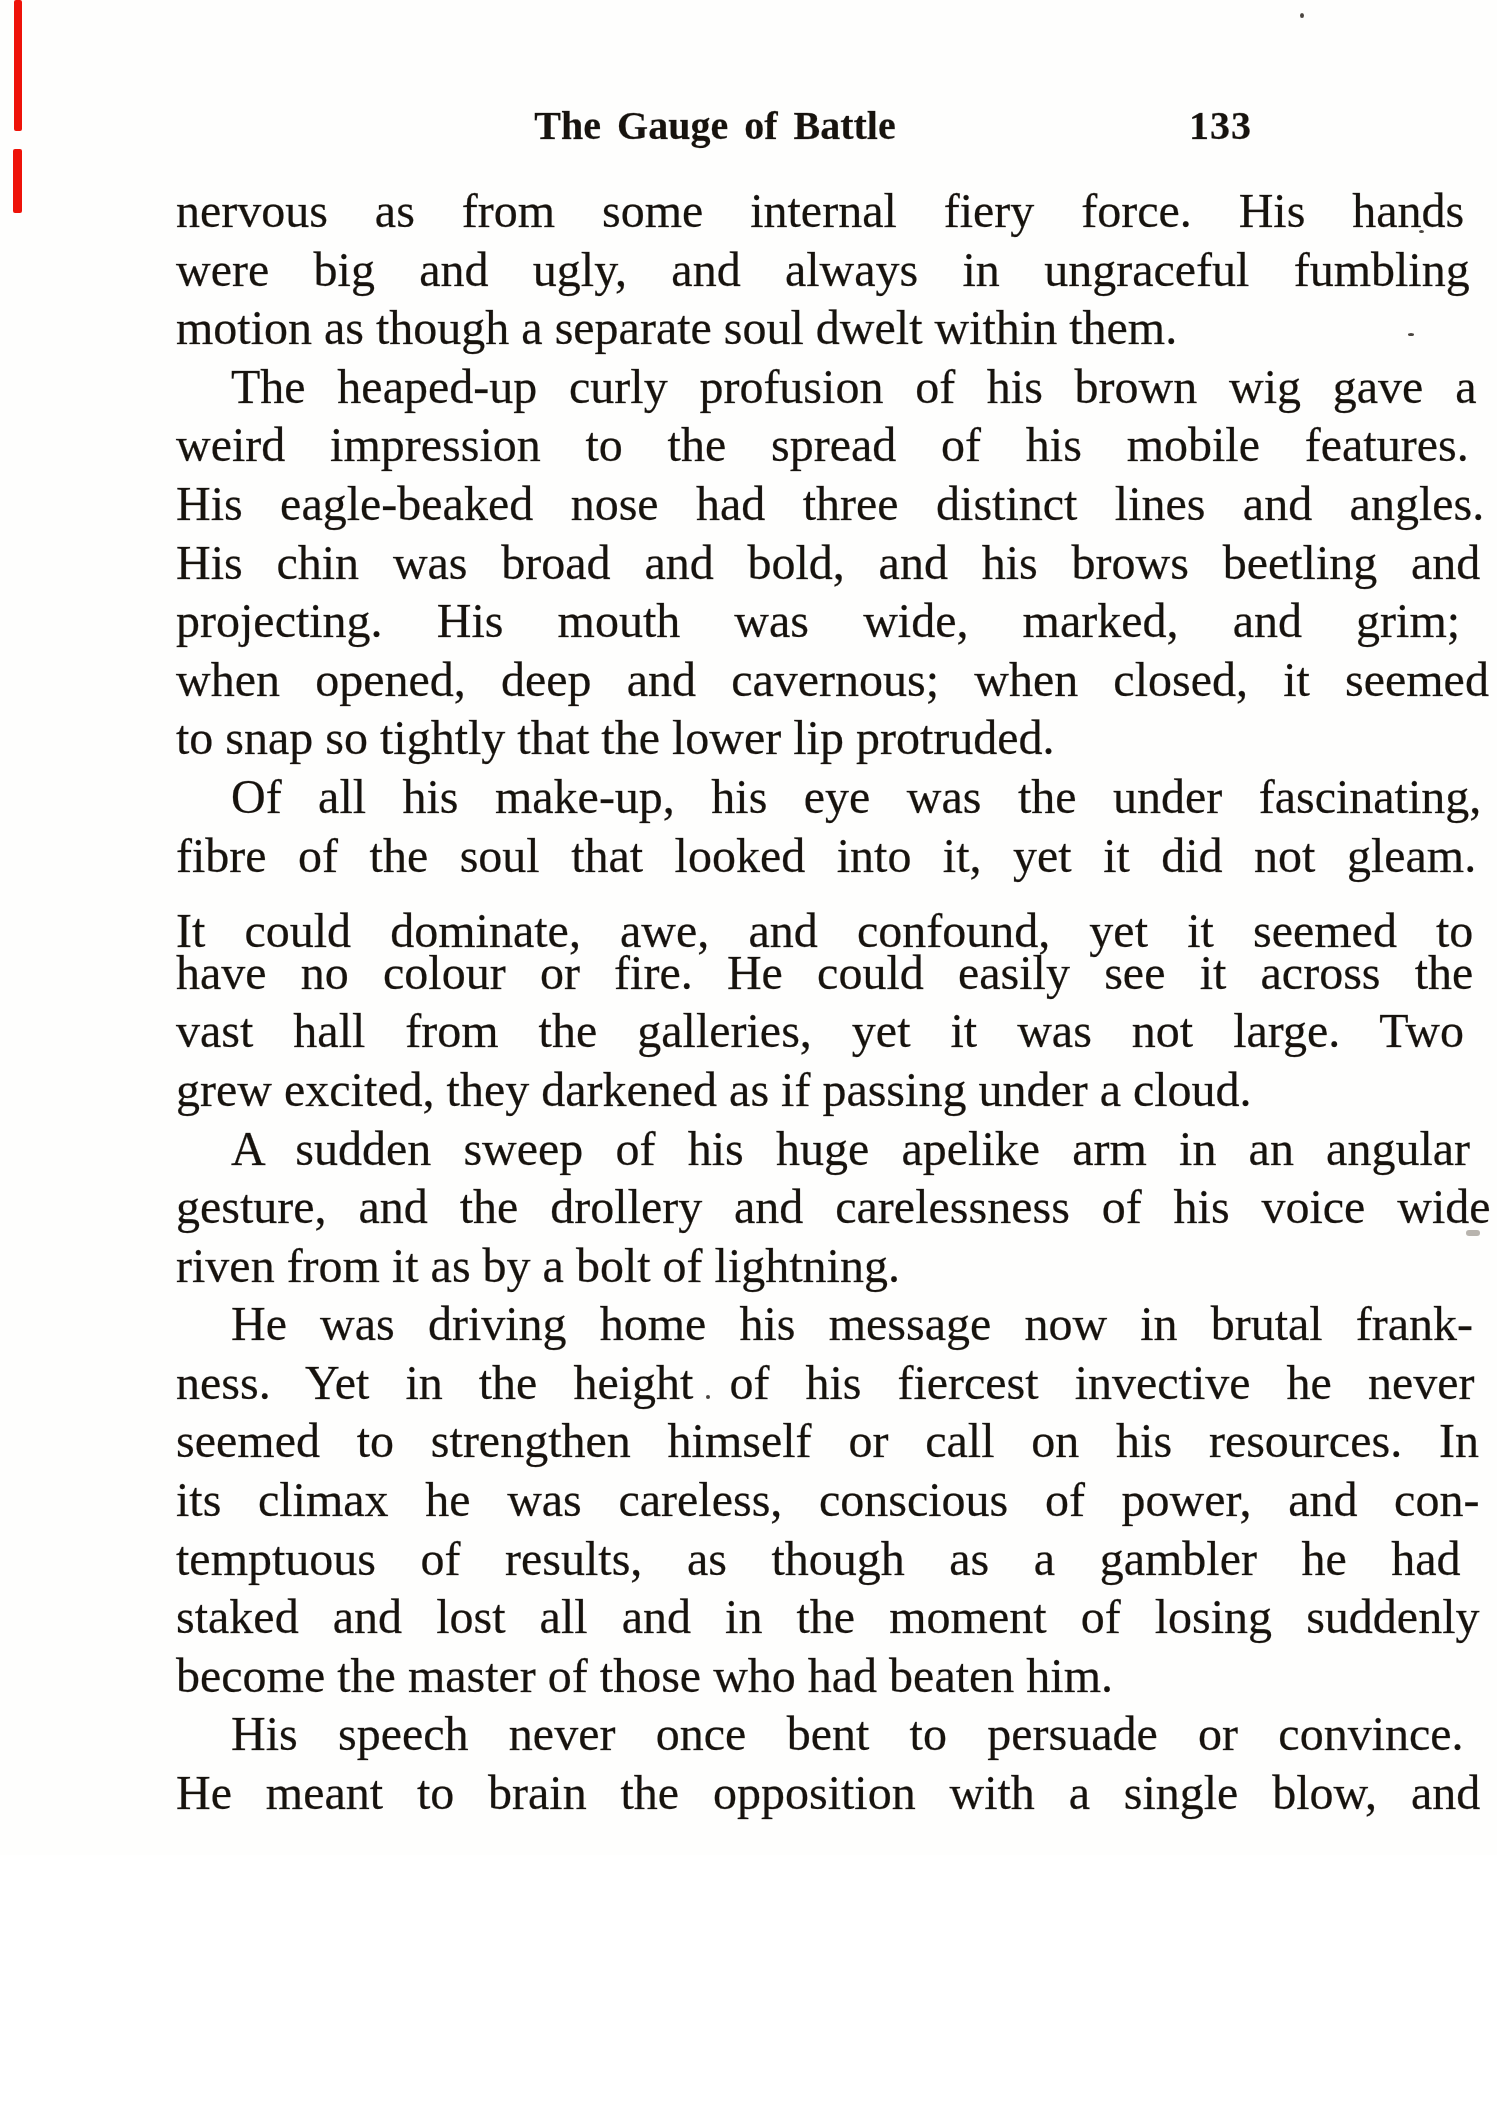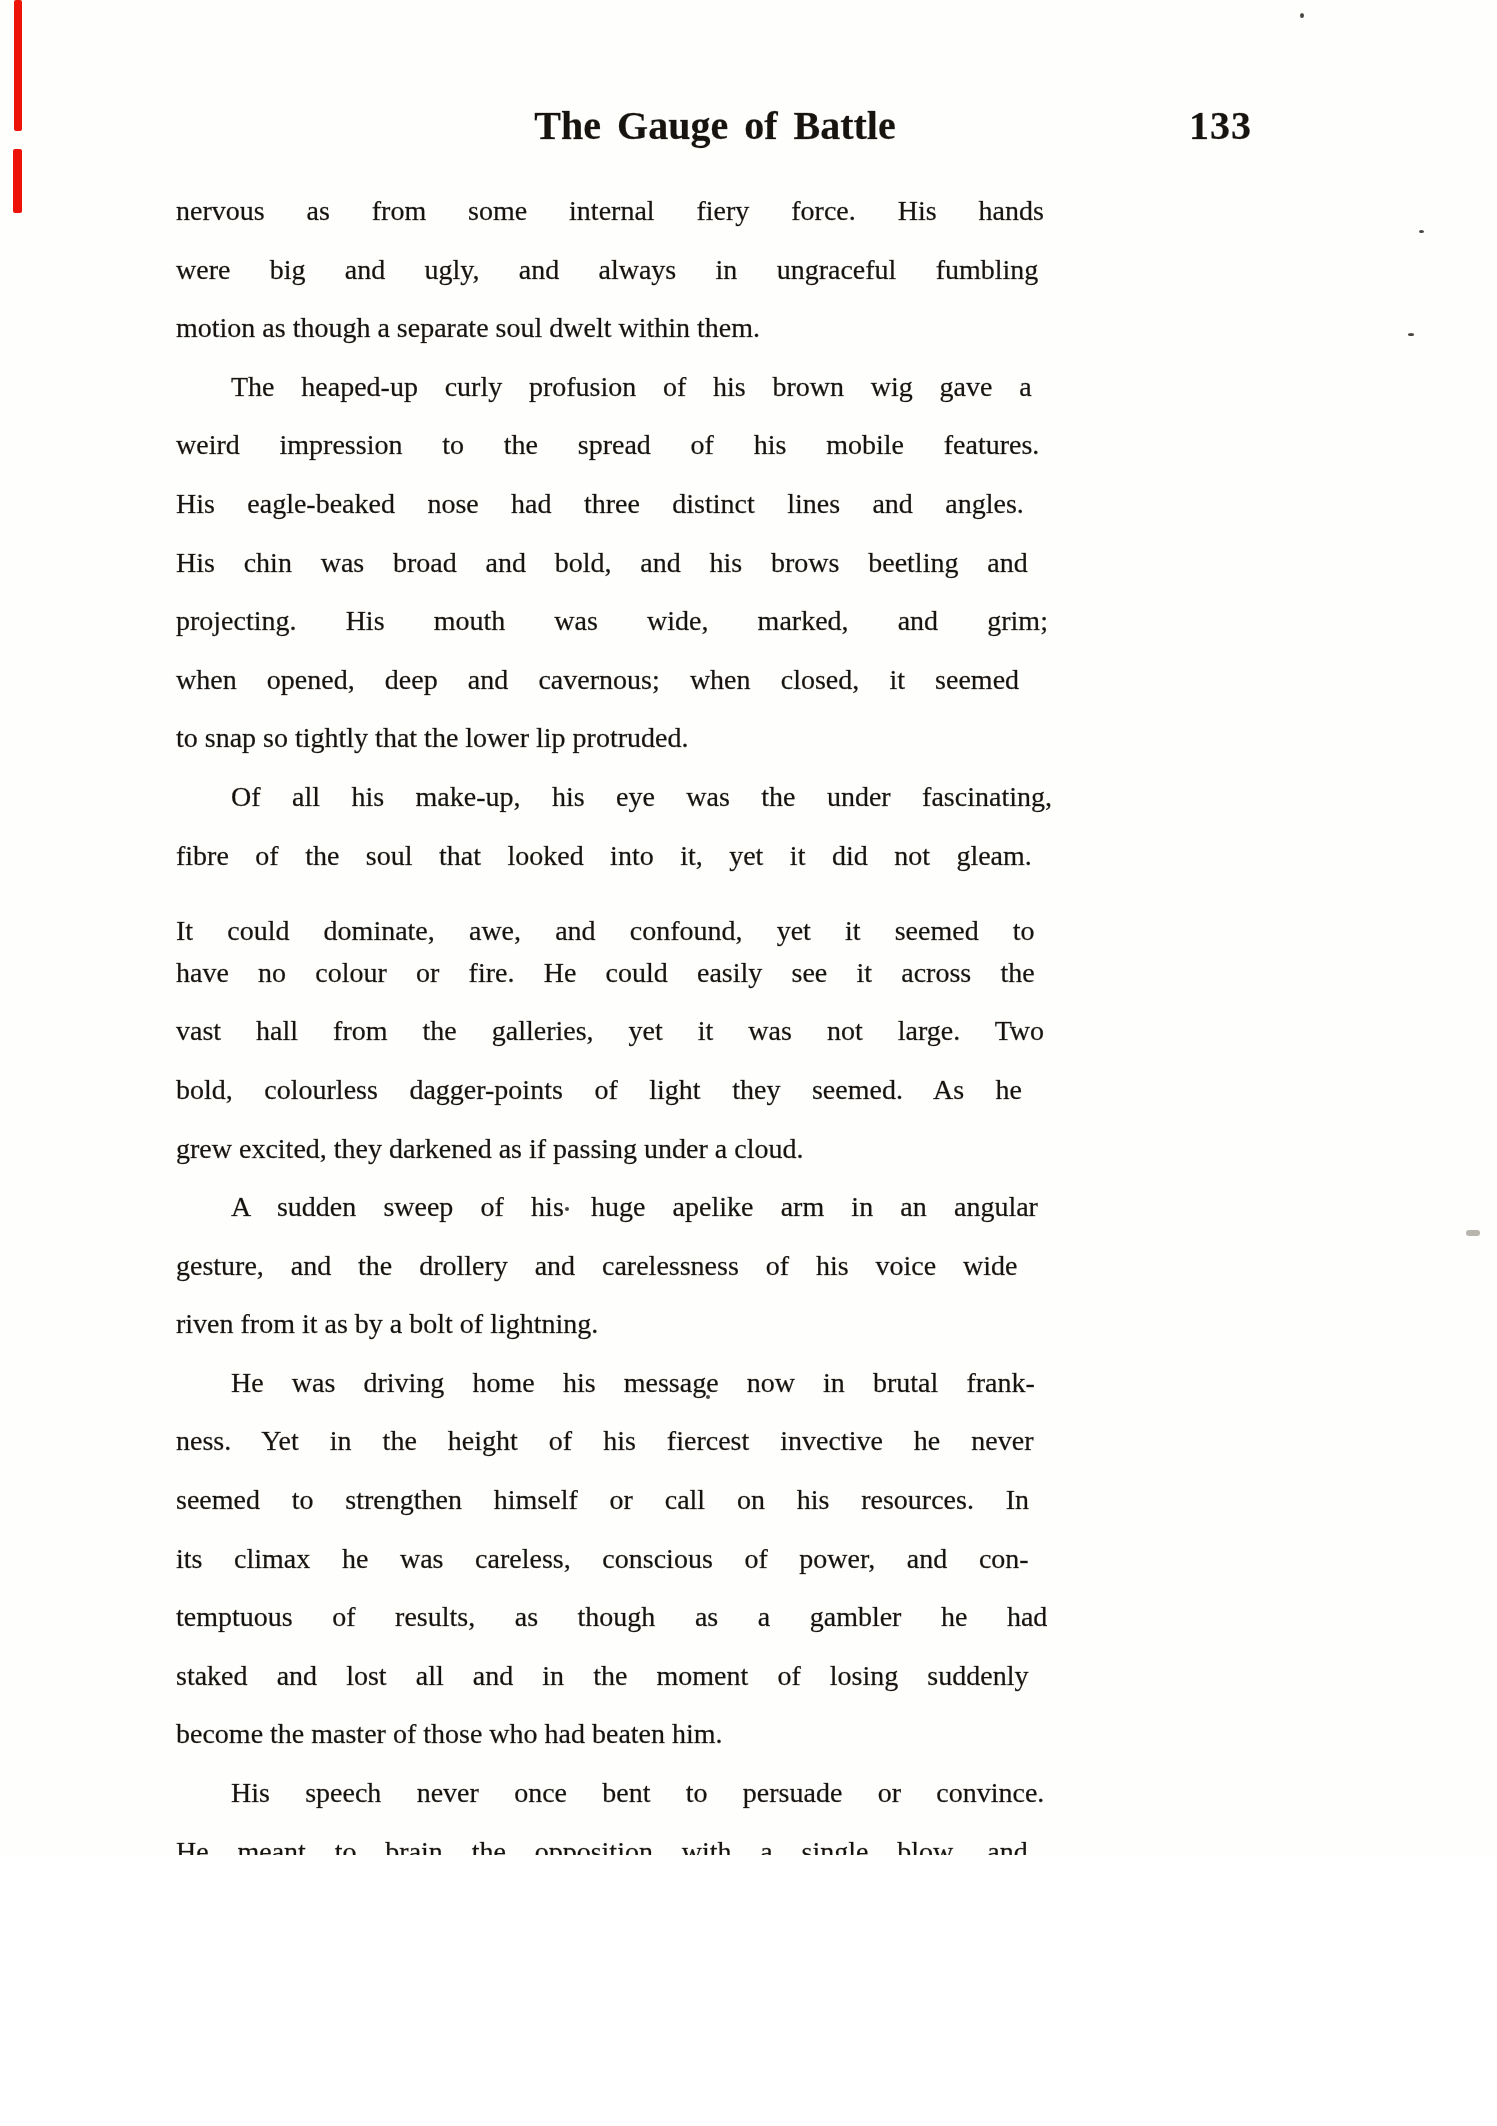--- a/index.html
+++ b/index.html
@@ -38,21 +38,21 @@
   
   .body-col {
     position: absolute;
     left: 176px;
     top: 182px;
     width: 1078px;
   }
   .line {
     height: 58.6px;
     line-height: 58.6px;
-    font-size: 28px;
+    font-size: 48px;
     white-space: nowrap;
     -webkit-text-stroke: 0.35px rgba(23,19,14,0.6);
   }
   .line.indent { padding-left: 55px; }
   .line > span { display: inline-block; white-space: nowrap; }
   
   .red-mark {
     position: absolute;
     border-radius: 2px;
   }
@@ -85,21 +85,20 @@
       <div class="line"><span style="word-spacing: 25.4043px;">His eagle-beaked nose had three distinct lines and angles.</span></div>
       <div class="line"><span style="word-spacing: 21.7875px;">His chin was broad and bold, and his brows beetling and</span></div>
       <div class="line"><span style="word-spacing: 42.1317px;">projecting. His mouth was wide, marked, and grim;</span></div>
       <div class="line"><span style="word-spacing: 23.1641px;">when opened, deep and cavernous; when closed, it seemed</span></div>
       <div class="line last"><span>to snap so tightly that the lower lip protruded.</span></div>
       <div class="line indent"><span style="word-spacing: 24.434px;">Of all his make-up, his eye was the under fascinating,</span></div>
       <div class="line"><span style="word-spacing: 19.4753px;">fibre of the soul that looked into it, yet it did not gleam.</span></div>
       <div class="line"><span style="word-spacing: 27.1493px; margin-top: 17px;">It could dominate, awe, and confound, yet it seemed to</span></div>
       <div class="line"><span style="word-spacing: 22.2188px;">have no colour or fire. He could easily see it across the</span></div>
       <div class="line"><span style="word-spacing: 28.0031px;">vast hall from the galleries, yet it was not large. Two</span></div>
-      <div class="line"><span style="word-spacing: 24.5605px;">bold, colourless dagger-points of light they seemed. As he</span></div>
       <div class="line last"><span>grew excited, they darkened as if passing under a cloud.</span></div>
       <div class="line indent"><span style="word-spacing: 20.2px; text-align: right;">A sudden sweep of his huge apelike arm in an angular</span></div>
       <div class="line"><span style="word-spacing: 19.8889px;">gesture, and the drollery and carelessness of his voice wide</span></div>
       <div class="line last"><span>riven from it as by a bolt of lightning.</span></div>
       <div class="line indent"><span style="word-spacing: 21.1493px;">He was driving home his message now in brutal frank-</span></div>
       <div class="line"><span style="word-spacing: 24.0094px;">ness. Yet in the height of his fiercest invective he never</span></div>
       <div class="line"><span style="word-spacing: 24.8038px;">seemed to strengthen himself or call on his resources. In</span></div>
       <div class="line"><span style="word-spacing: 24.625px;">its climax he was careless, conscious of power, and con-</span></div>
       <div class="line"><span style="word-spacing: 32.5365px;">temptuous of results, as though as a gambler he had</span></div>
       <div class="line"><span style="word-spacing: 22.1px;">staked and lost all and in the moment of losing suddenly</span></div>

